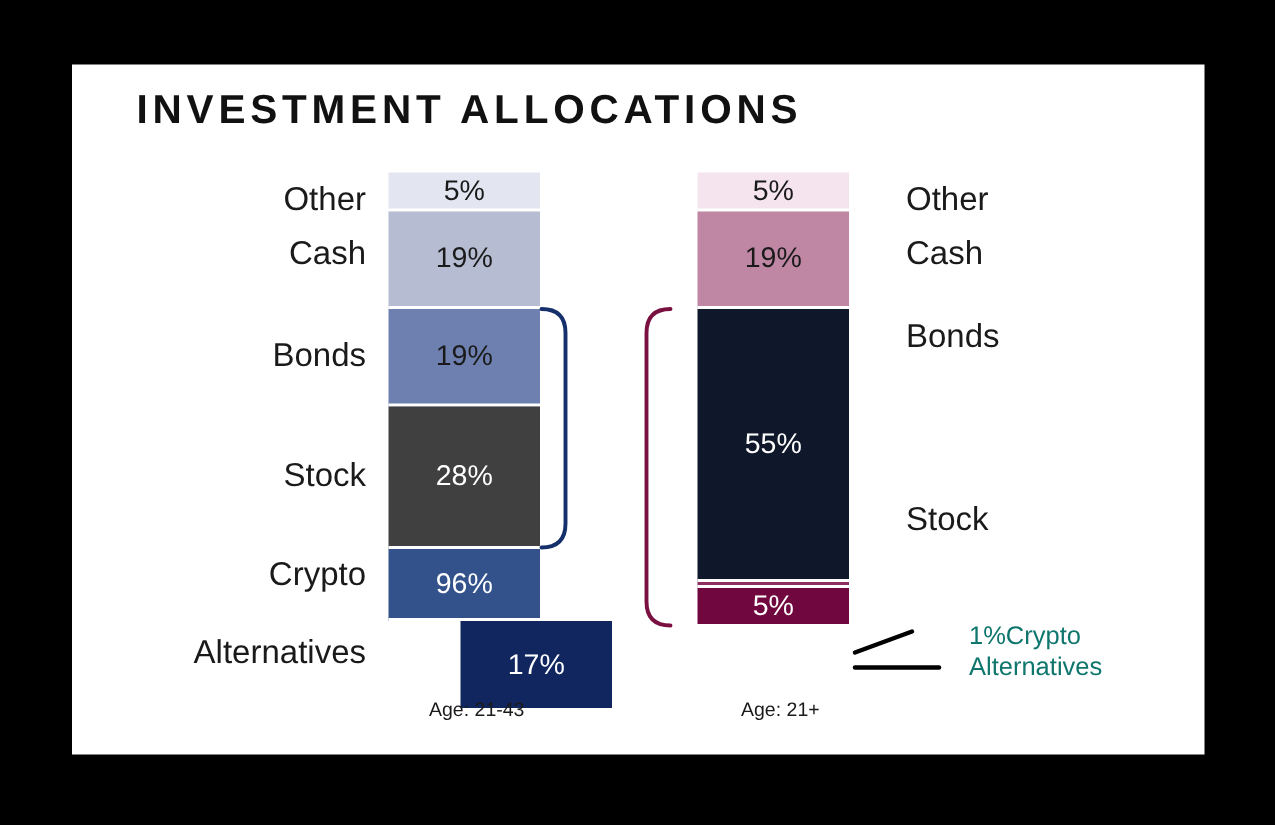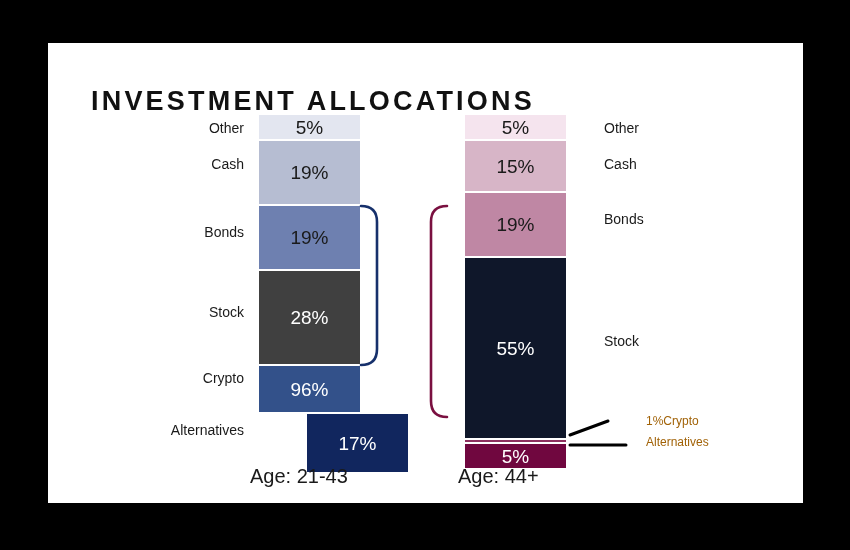--- a/index.html
+++ b/index.html
@@ -24,21 +24,20 @@
   }
   #title {
     position: absolute;
     left: 43px;
     top: 15px;
     font-size: 27px;
     font-weight: bold;
     letter-spacing: 3.2px;
     color: #111111;
     white-space: nowrap;
-    margin-top: 28px;
   }
 
   .chart {
     position: absolute;
     top: 0;
     width: 100%;
     height: 100%;
   }
 
   .bar-col {
@@ -61,38 +60,39 @@
   .seg-val {
     font-size: 19px;
     line-height: 1;
     white-space: nowrap;
   }
   .seg.dark  .seg-val { color: #ffffff; }
   .seg.light .seg-val { color: #1a1a1a; }
 
   .cat-label {
     position: absolute;
-    font-size: 14px;
+    font-size: 22px;
     color: #1a1a1a;
     white-space: nowrap;
   }
   .cat-left  { text-align: right; }
   .cat-right { text-align: left; }
 
   .axis-label {
     position: absolute;
-    font-size: 20px;
+    font-size: 13px;
     color: #1a1a1a;
     white-space: nowrap;
+    margin-left: 36px;
   }
 
   .callout {
     position: absolute;
-    font-size: 12px;
-    color: #a16207;
+    font-size: 17px;
+    color: #0f766e;
     white-space: nowrap;
   }
 
   svg.overlay {
     position: absolute;
     left: 0;
     top: 0;
     width: 755px;
     height: 460px;
     overflow: visible;
@@ -138,23 +138,20 @@
 
     <div class="axis-label" style="left: 202px; top: 422px;">Age: 21-43</div>
   </div>
 
   <div class="chart">
 
     <div class="bar-col" id="right-bar">
       <div class="seg light" style="height:26px; background:#f5e4ee;">
         <span class="seg-val">5%</span>
       </div>
-      <div class="seg light" style="height:52px; background:#d7b5c7;">
-        <span class="seg-val">15%</span>
-      </div>
       <div class="seg light" style="height:65px; background:#bf87a4;">
         <span class="seg-val">19%</span>
       </div>
       <div class="seg dark" style="height:182px; background:#0f172a;">
         <span class="seg-val">55%</span>
       </div>
       <div class="seg dark tiny" style="height:4px; background:#8d2f5e;">
         
       </div>
       <div class="seg dark" style="height:24px; background:#70073f;">
@@ -163,21 +160,21 @@
     </div>
 
     <div class="cat-label cat-right" style="left: 556px; top: 77px;">Other</div>
     <div class="cat-label cat-right" style="left: 556px; top: 113px;">Cash</div>
     <div class="cat-label cat-right" style="left: 556px; top: 168px;">Bonds</div>
     <div class="cat-label cat-right" style="left: 556px; top: 290px;">Stock</div>
 
     <div class="callout" style="left: 598px; top: 371px;">1%Crypto</div>
     <div class="callout" style="left: 598px; top: 392px;">Alternatives</div>
 
-    <div class="axis-label" style="left: 410px; top: 422px;">Age: 44+</div>
+    <div class="axis-label" style="left: 410px; top: 422px;">Age: 21+</div>
   </div>
 
   <svg class="overlay" viewBox="0 0 755 460">
     <path d="M 313 163 Q 329 163 329 179 L 329 306 Q 329 322 313 322" fill="none" stroke="#16306b" stroke-width="2.6" stroke-linecap="round"></path>
 
     <path d="M 399 163 Q 383 163 383 179 L 383 358 Q 383 374 399 374" fill="none" stroke="#7a1040" stroke-width="2.6" stroke-linecap="round"></path>
 
     <line x1="522" y1="392" x2="560" y2="378" stroke="#000000" stroke-width="3" stroke-linecap="round"></line>
 
     <line x1="522" y1="402" x2="578" y2="402" stroke="#000000" stroke-width="3" stroke-linecap="round"></line>

